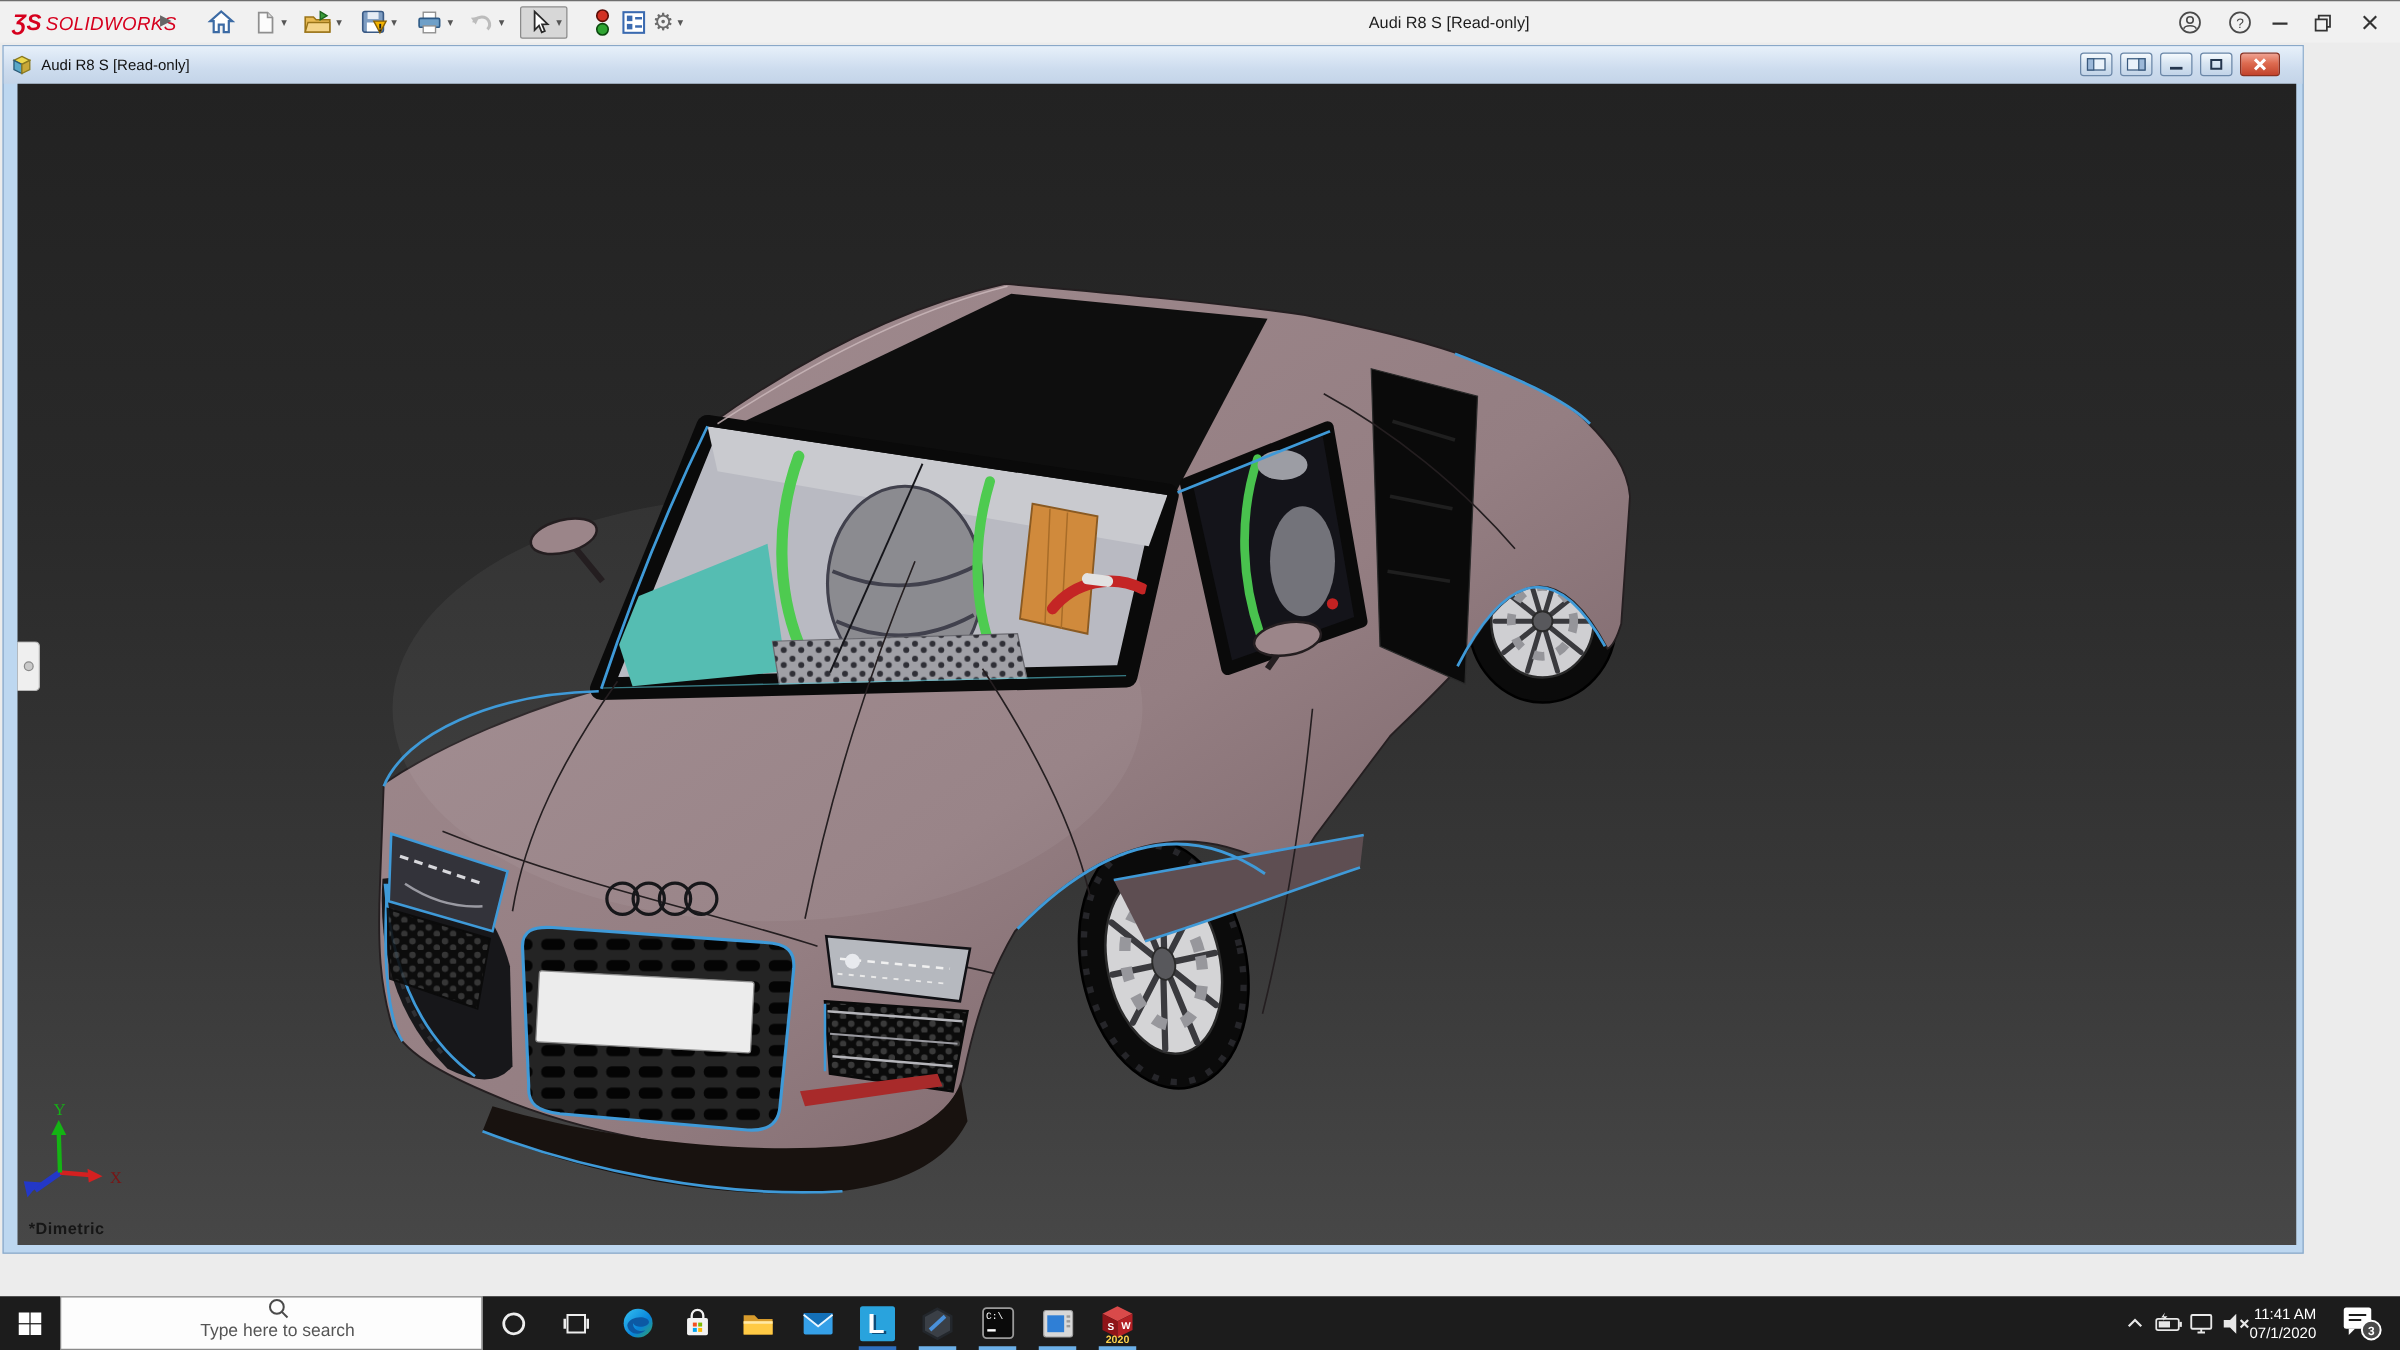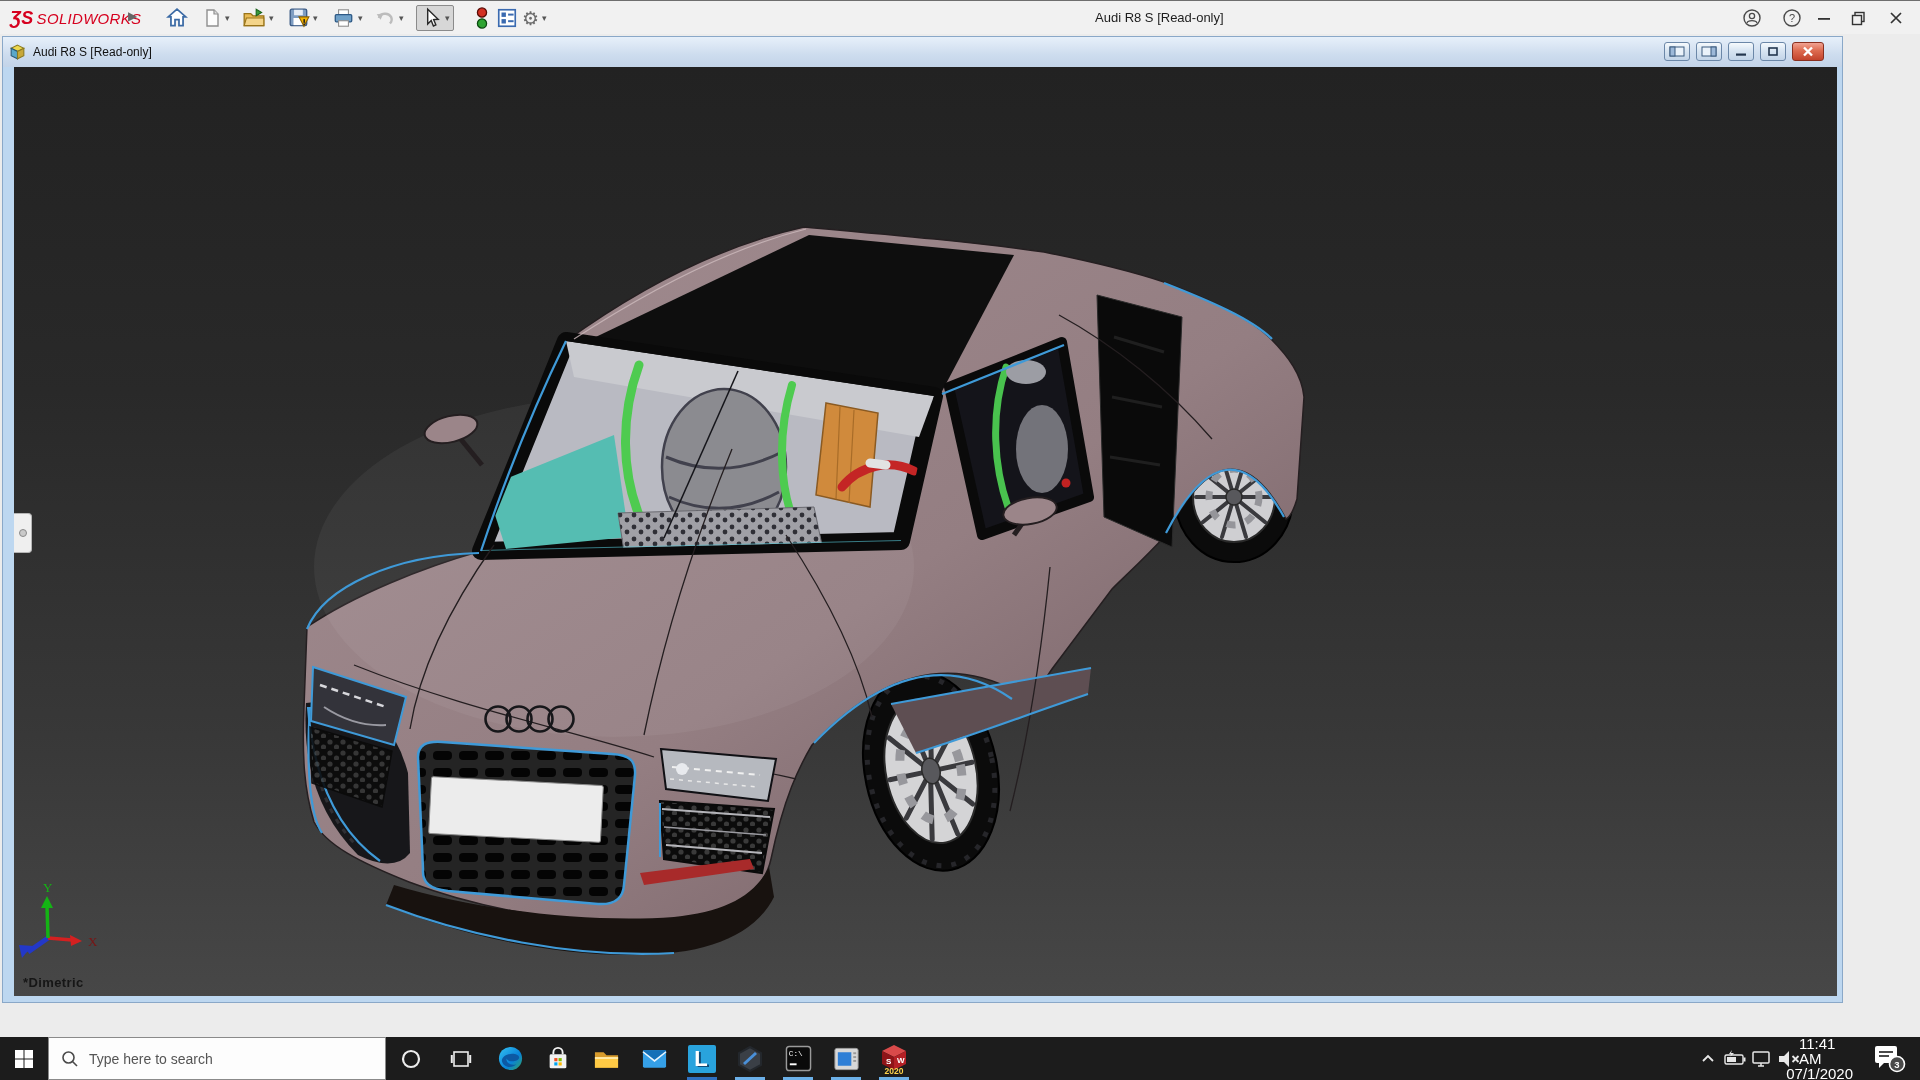--- a/index.html
+++ b/index.html
@@ -45,26 +45,26 @@
     color:#161616; letter-spacing:.4px; }
   .fm-tab { position:absolute; left:0; top:446px; width:18px; height:40px; background:#efefef;
     border:1px solid #b5b5b5; border-left:none; border-radius:0 4px 4px 0;
     display:flex; align-items:center; justify-content:center; }
   .fm-dot { width:8px; height:8px; border-radius:50%; background:#c9c9c9; border:1px solid #8a8a8a; }
 
   
   .taskbar { position:absolute; left:0; top:1037px; width:1920px; height:43px; background:#1c1c1c; }
   .tb-cell { position:absolute; top:0; height:43px; display:flex; align-items:center; justify-content:center; }
   .search-box { position:absolute; left:48px; top:0; width:338px; height:43px; background:#fdfdfd;
-    border:1px solid #8a8a8a; display:flex; align-items:center; }
+    border:1px solid #8a8a8a; display:flex; align-items:center;flex-direction:column; }
   .search-text { font-size:14px; color:#555; margin-left:10px; }
   .underline { position:absolute; bottom:0; left:9px; width:30px; height:3px; background:#6cb0e8; }
   .tray-clock { position:absolute; left:1799px; top:0; width:56px; height:43px; display:flex;
     flex-direction:column; align-items:flex-end; justify-content:center; color:#fff;
-    font-size:15px; line-height:15px; padding-right:2px; }
+    font-size:12px; line-height:15px; padding-right:2px; }
 </style>
 </head>
 <body>
 
 <div class="app-titlebar">
   <div class="brand"><span class="g">ƷS</span><span class="b">SOLID</span><span class="l">WORKS</span></div>
   <div class="flyout-arrow">▶</div>
 
   <div class="tbtn" style="left:166px">
     <svg width="22" height="22" viewBox="0 0 20 20">

